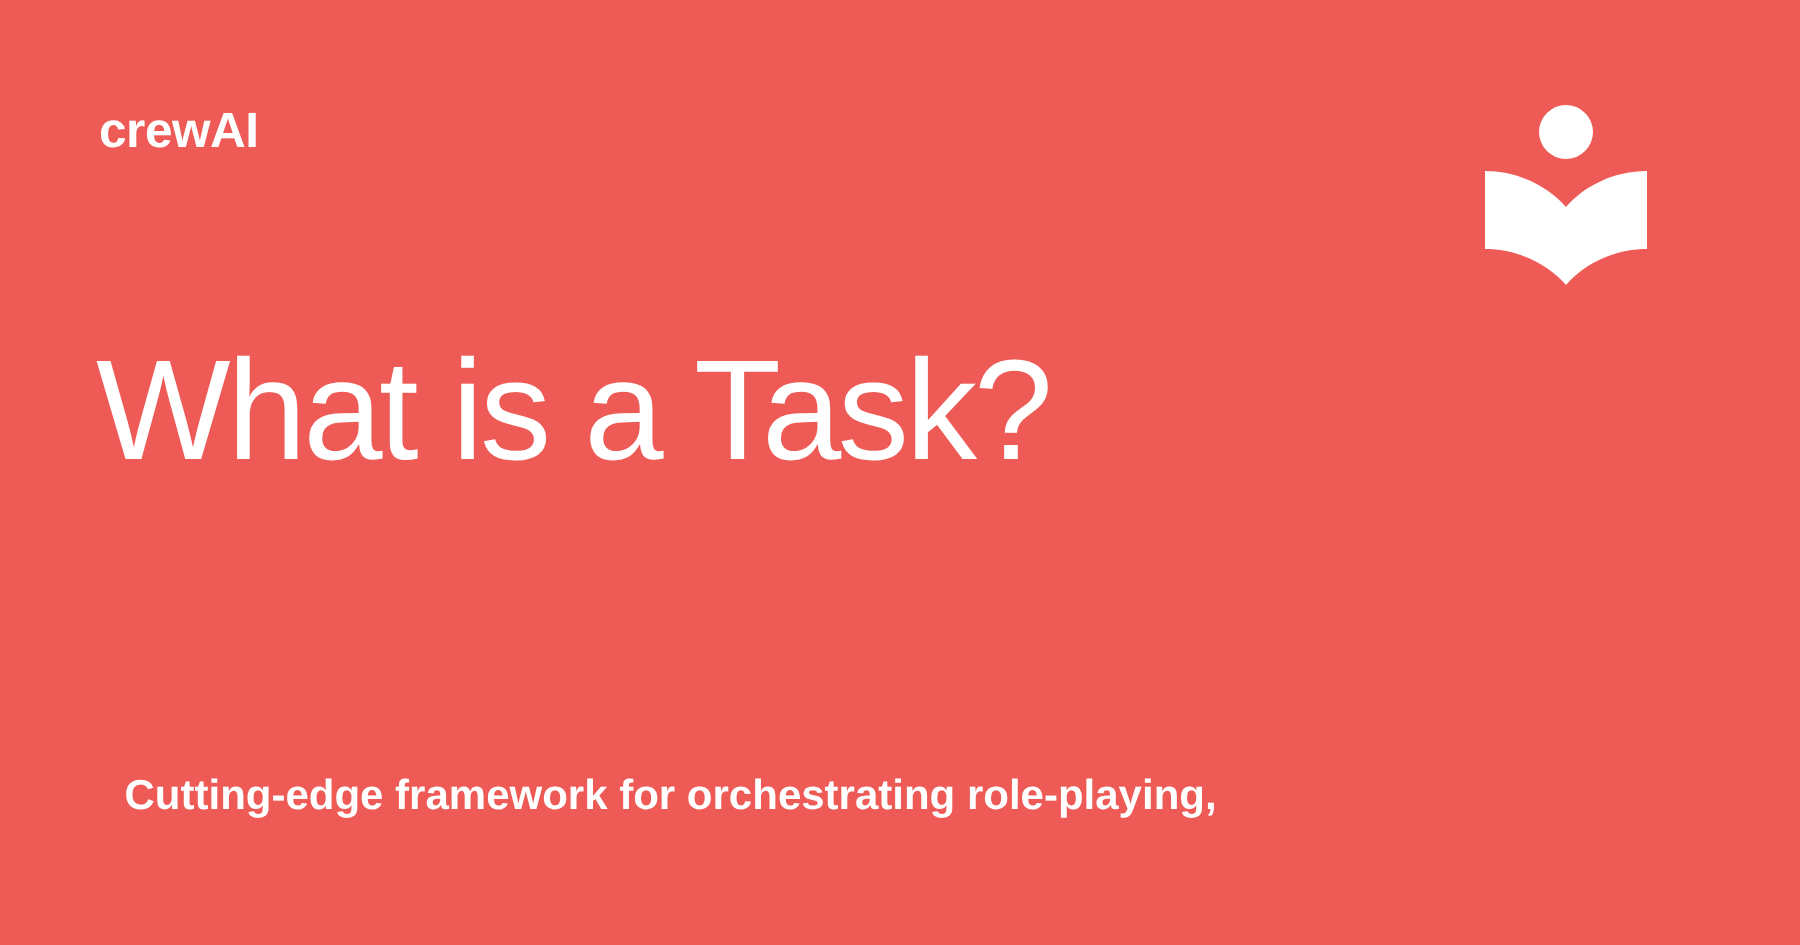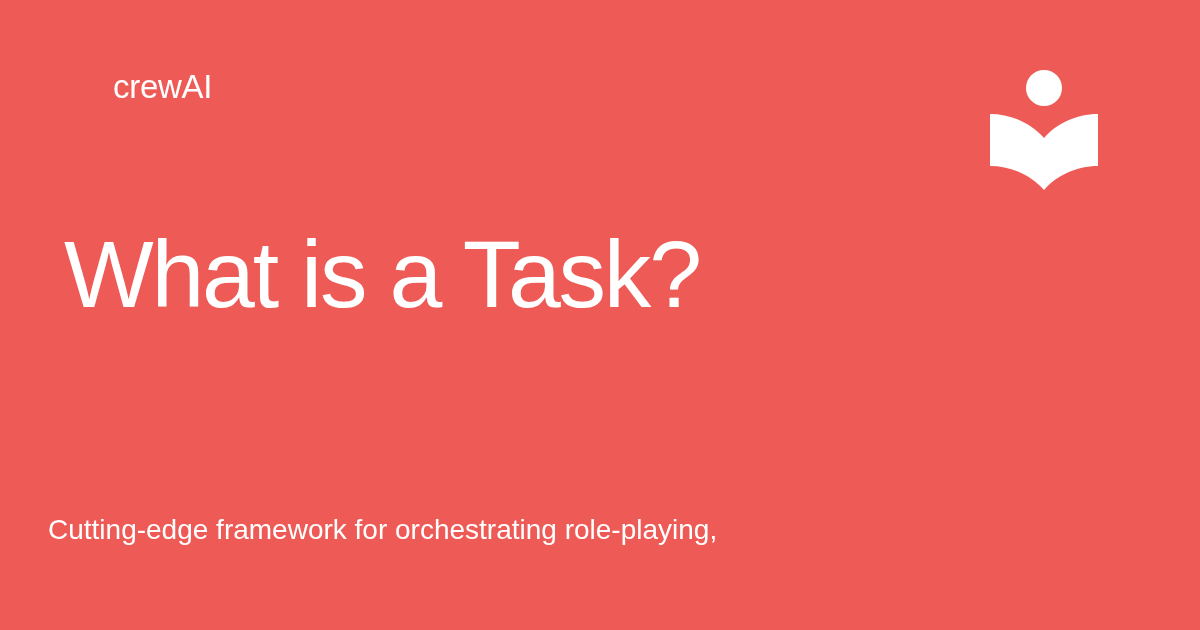--- a/index.html
+++ b/index.html
@@ -21,50 +21,49 @@
     box-sizing: border-box;
     overflow: hidden;
   }
 
   
   #brand-name {
     position: absolute;
     left: 66px;
     top: 70px;
     font-size: 33px;
-    font-weight: normal;
+    font-weight: bold;
     line-height: 1;
     letter-spacing: -0.3px;
     color: #FFFFFF;
     white-space: nowrap;
-    margin-left: 47px;
   }
 
   
   #page-title {
     position: absolute;
     left: 64px;
     top: 163px;
     width: 820px;
     font-size: 95px;
     font-weight: normal;
     line-height: 1.0;
     letter-spacing: -2.2px;
     color: #FFFFFF;
     white-space: nowrap;
   }
 
   
   #page-description {
     position: absolute;
-    left: 48px;
+    left: 83px;
     top: 512px;
     width: 840px;
     font-size: 28px;
-    font-weight: normal;
+    font-weight: bold;
     line-height: 35px;
     letter-spacing: 0px;
     color: #FFFFFF;
   }
   #page-description .desc-line {
     display: block;
     white-space: nowrap;
   }
 
   

